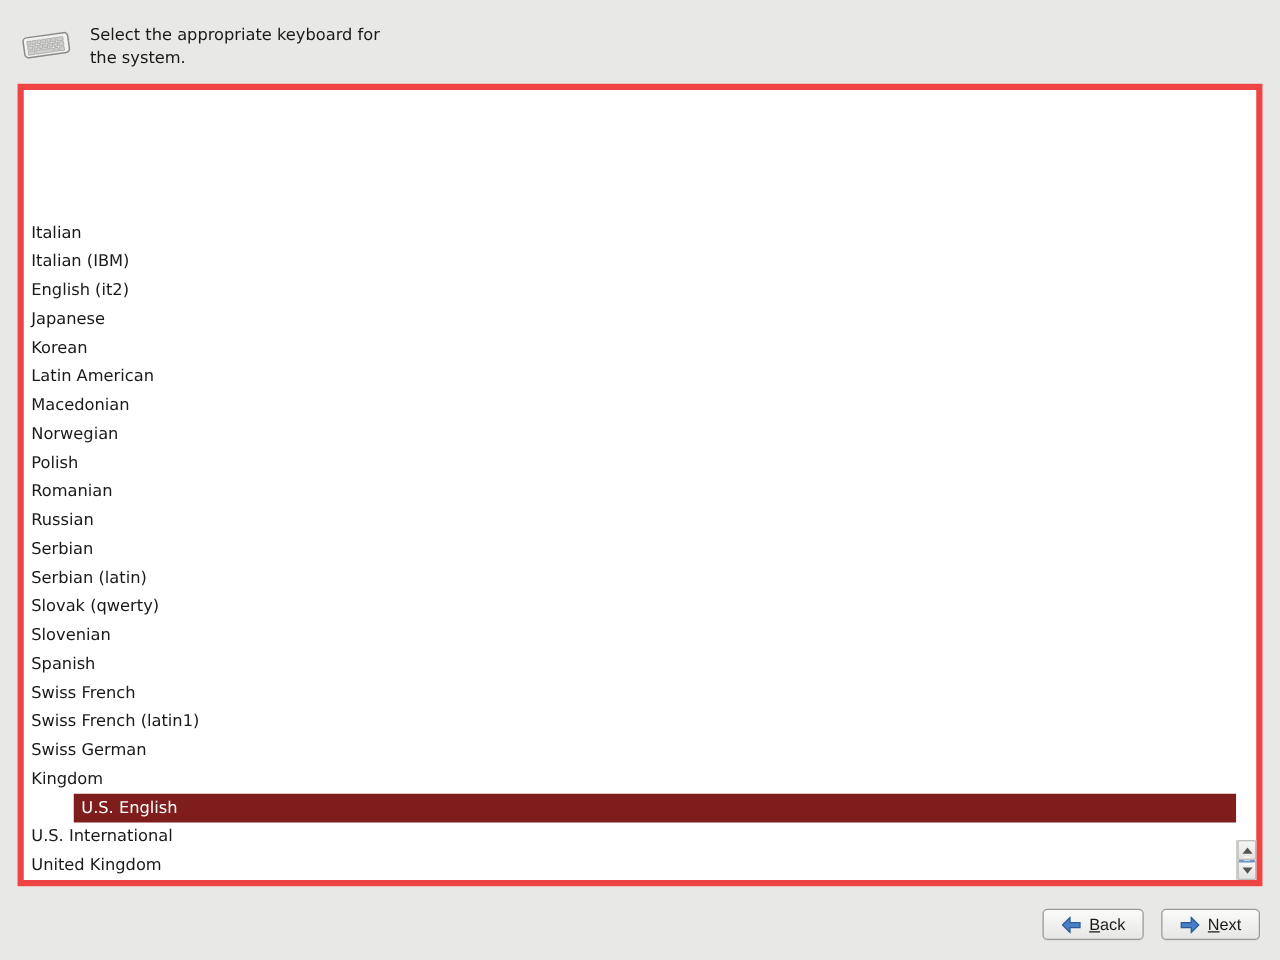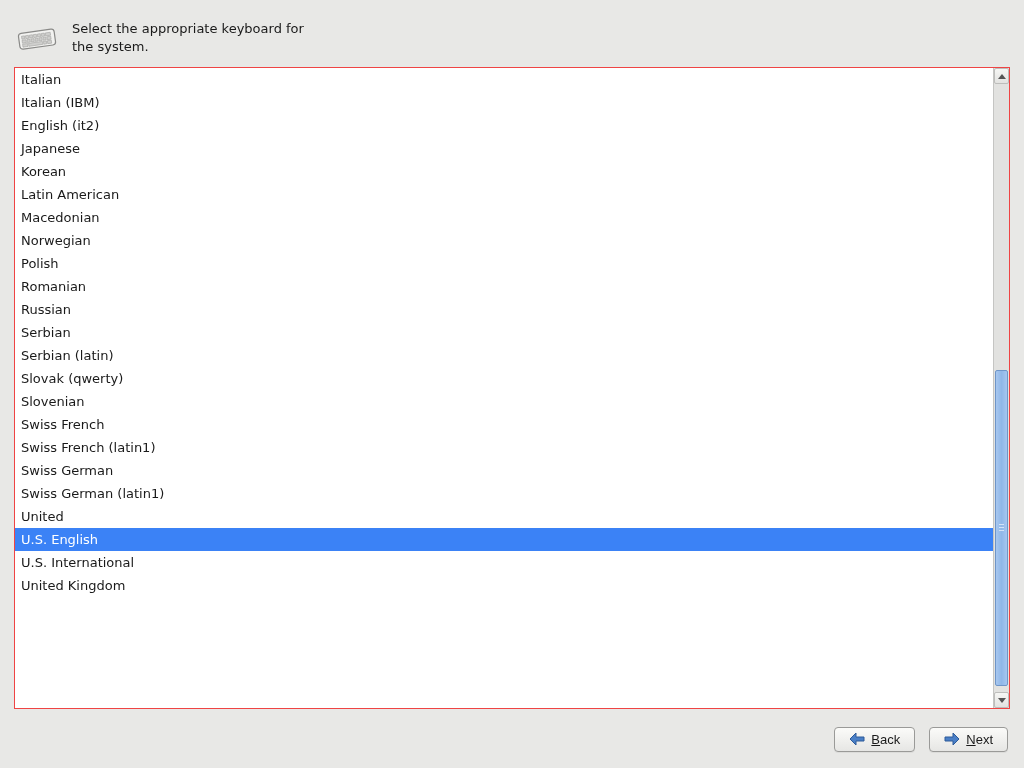--- a/index.html
+++ b/index.html
@@ -11,53 +11,55 @@
     font-size: 13px;
     background: #e8e8e6;
     color: #1a1a1a;
   }
   .root {
     width: 1024px; height: 768px;
     display: flex; flex-direction: column;
     padding: 14px;
   }
   .header {
-    display: flex; align-items: flex-end;
+    display: flex; align-items: flex-start;
     gap: 12px;
     padding: 6px 2px 12px 2px;
   }
   .kbd-icon {
     width: 44px; height: 32px;
     flex: 0 0 auto;
   }
   .header-text {
     max-width: 250px;
     line-height: 1.35;
   }
   .list-wrap {
     flex: 1 1 auto;
     display: flex;
-    border: 1px solid #ef4444;
+    border: 5px solid #ef4444;
     background: #fff;
     min-height: 0;
+    align-items: flex-end;
   }
   .list {
     flex: 1 1 auto;
     overflow: hidden;
     padding: 0;
   }
   .list-item {
     padding: 3px 6px 3px 6px;
     line-height: 17px;
     white-space: nowrap;
     cursor: pointer;
   }
   .list-item.selected {
-    background: #3b82f6;
+    background: #7f1d1d;
     color: #fff;
+    margin-left: 40px;
   }
   .scrollbar {
     flex: 0 0 16px;
     background: #e2e2e0;
     border-left: 1px solid #c5c5c3;
     display: flex; flex-direction: column;
     align-items: stretch;
   }
   .sb-btn {
     height: 16px;
@@ -98,21 +100,21 @@
     border-right: 4px solid transparent;
   }
   .arrow-up { border-bottom: 5px solid #555; }
   .arrow-down { border-top: 5px solid #555; }
 
   .footer {
     display: flex; justify-content: flex-end; gap: 14px;
     padding: 18px 2px 2px 2px;
   }
   .btn {
-    display: inline-flex; align-items: flex-start; gap: 6px;
+    display: inline-flex; align-items: center; gap: 6px;
     padding: 4px 14px;
     min-width: 72px;
     border: 1px solid #9a9a98;
     border-radius: 4px;
     background: linear-gradient(#fbfbf9,#e6e6e4);
     box-shadow: 0 1px 0 rgba(0,0,0,.05);
     cursor: pointer;
     font-size: 13px;
     color: #1a1a1a;
   }
@@ -165,25 +167,25 @@
         <div class="list-item">Latin American</div>
         <div class="list-item">Macedonian</div>
         <div class="list-item">Norwegian</div>
         <div class="list-item">Polish</div>
         <div class="list-item">Romanian</div>
         <div class="list-item">Russian</div>
         <div class="list-item">Serbian</div>
         <div class="list-item">Serbian (latin)</div>
         <div class="list-item">Slovak (qwerty)</div>
         <div class="list-item">Slovenian</div>
+        <div class="list-item">Spanish</div>
         <div class="list-item">Swiss French</div>
         <div class="list-item">Swiss French (latin1)</div>
         <div class="list-item">Swiss German</div>
-        <div class="list-item">Swiss German (latin1)</div>
-        <div class="list-item">United</div>
+        <div class="list-item">Kingdom</div>
         <div class="list-item selected">U.S. English</div>
         <div class="list-item">U.S. International</div>
         <div class="list-item">United Kingdom</div>
       </div>
     <div class="scrollbar">
       <div class="sb-btn">
         <div class="arrow-up"></div>
       </div>
       <div class="sb-track">
         <div class="sb-thumb"></div>

